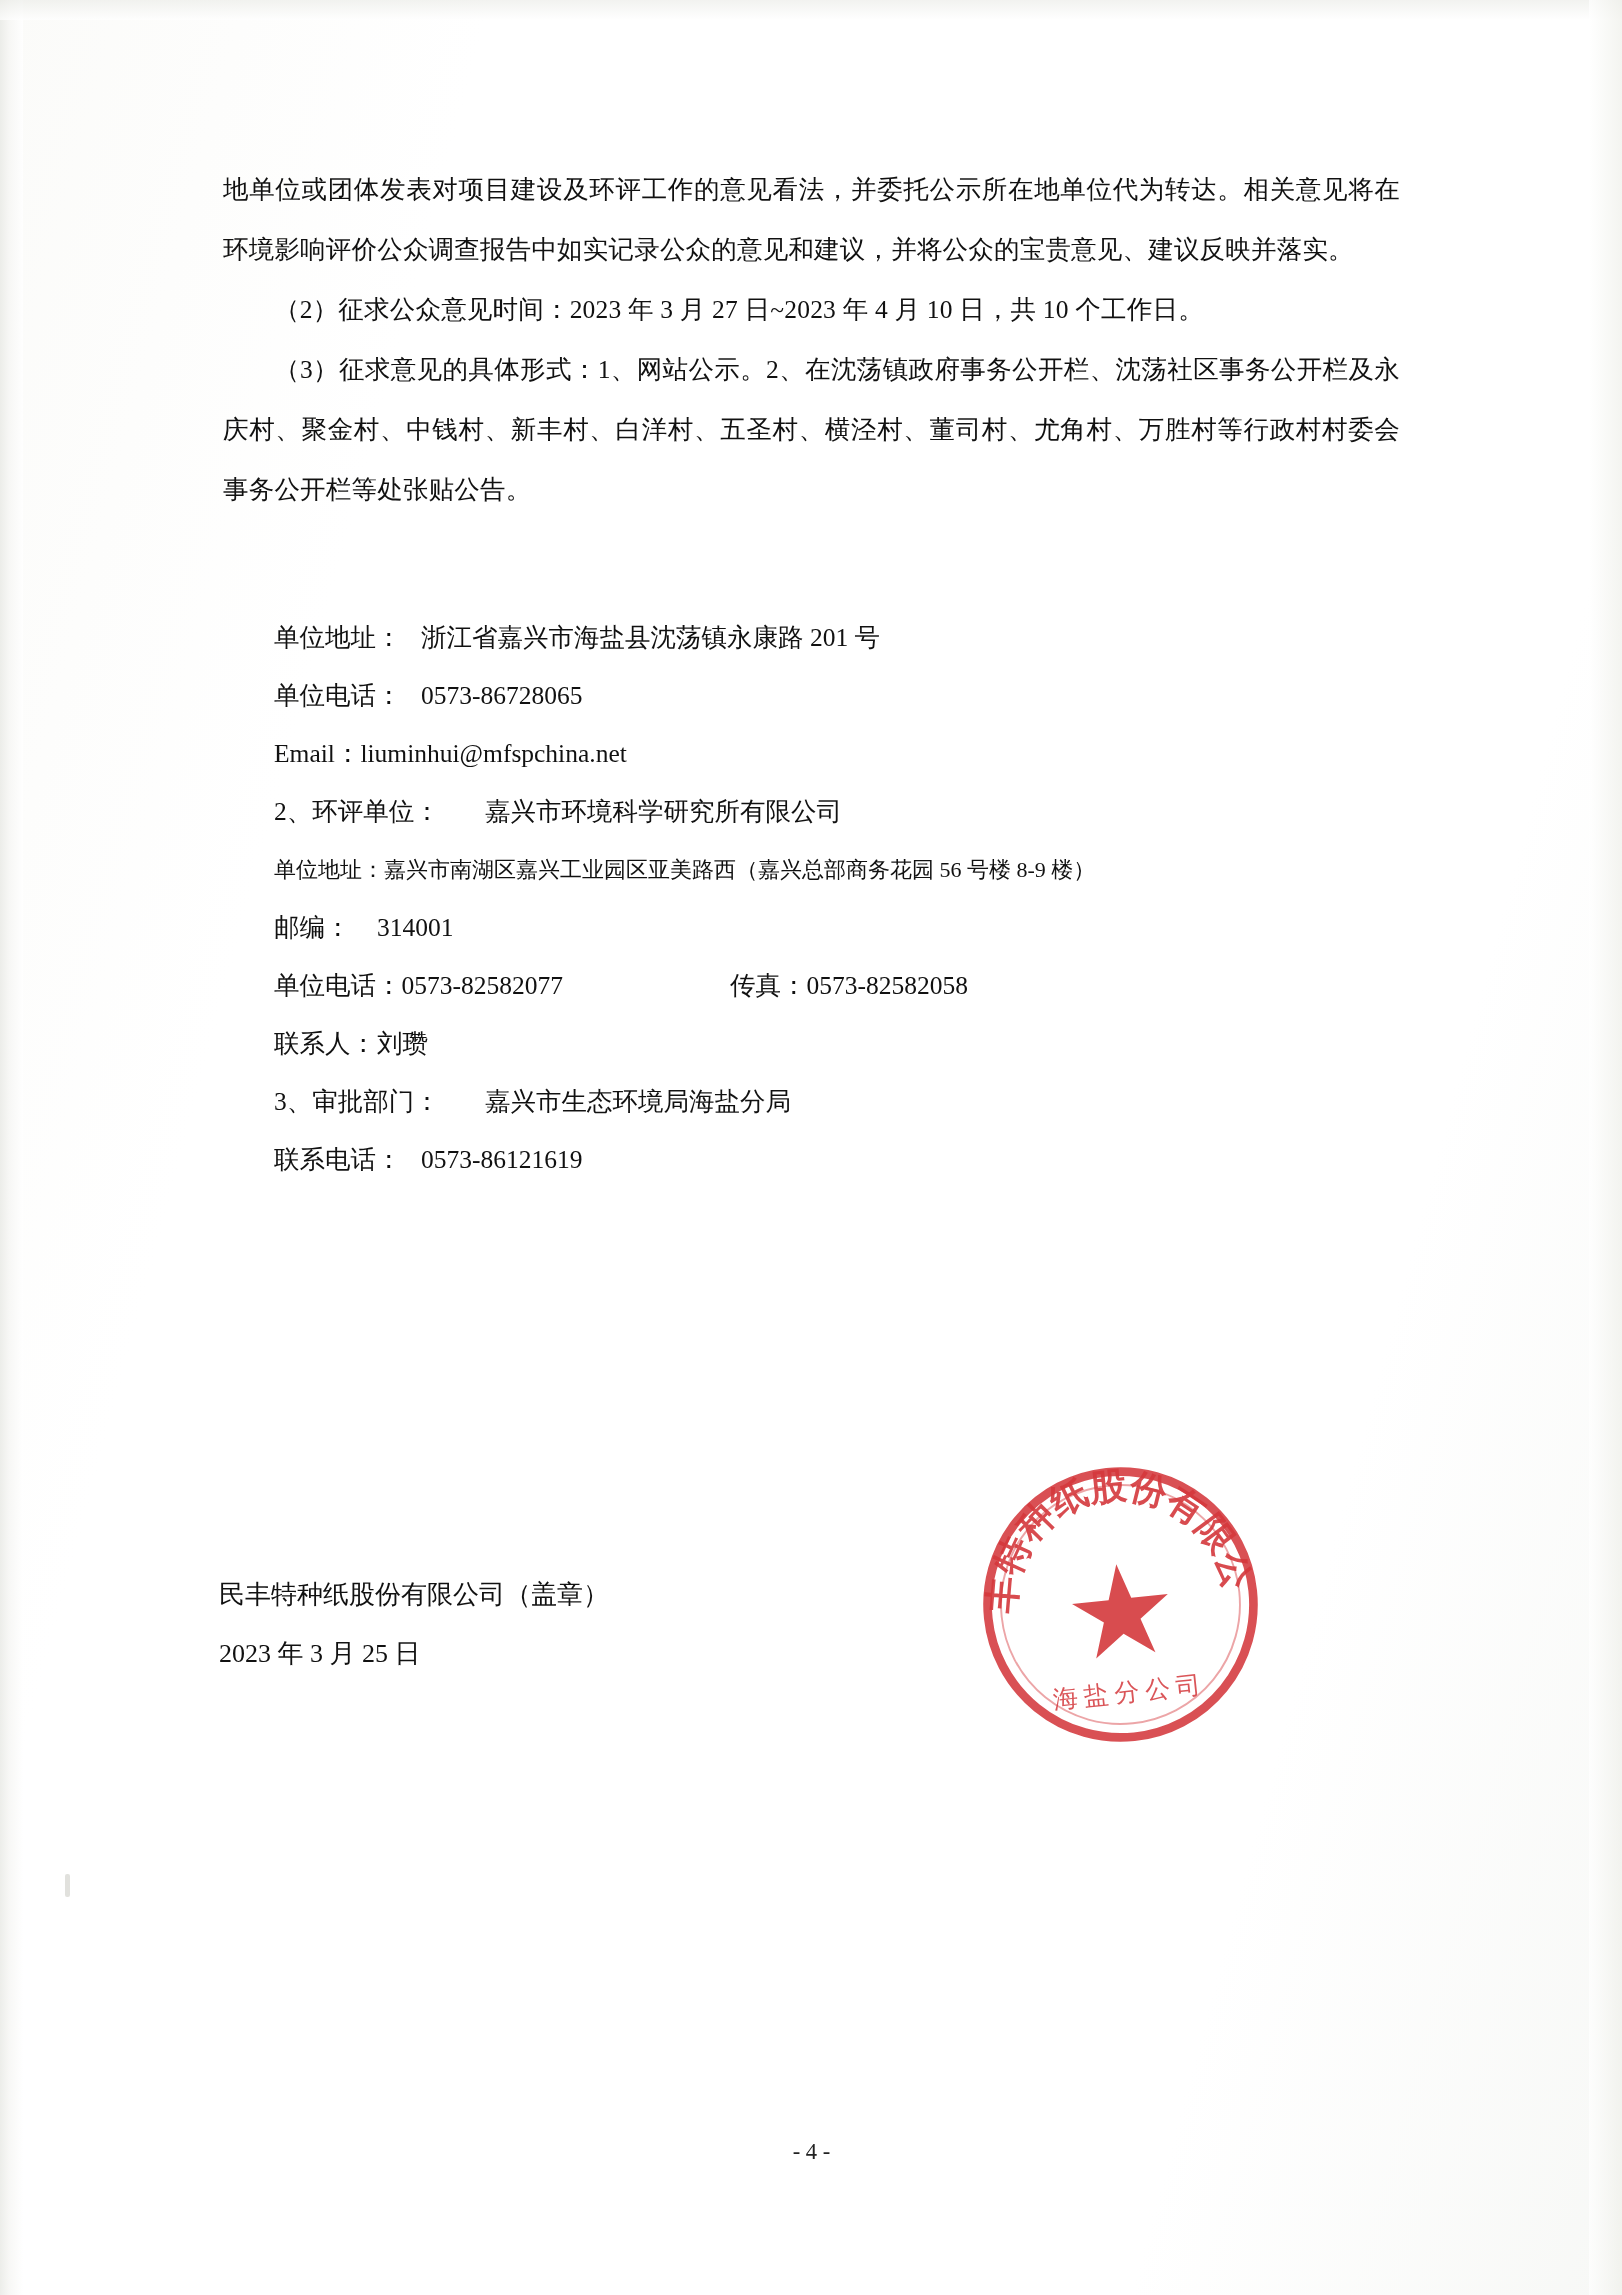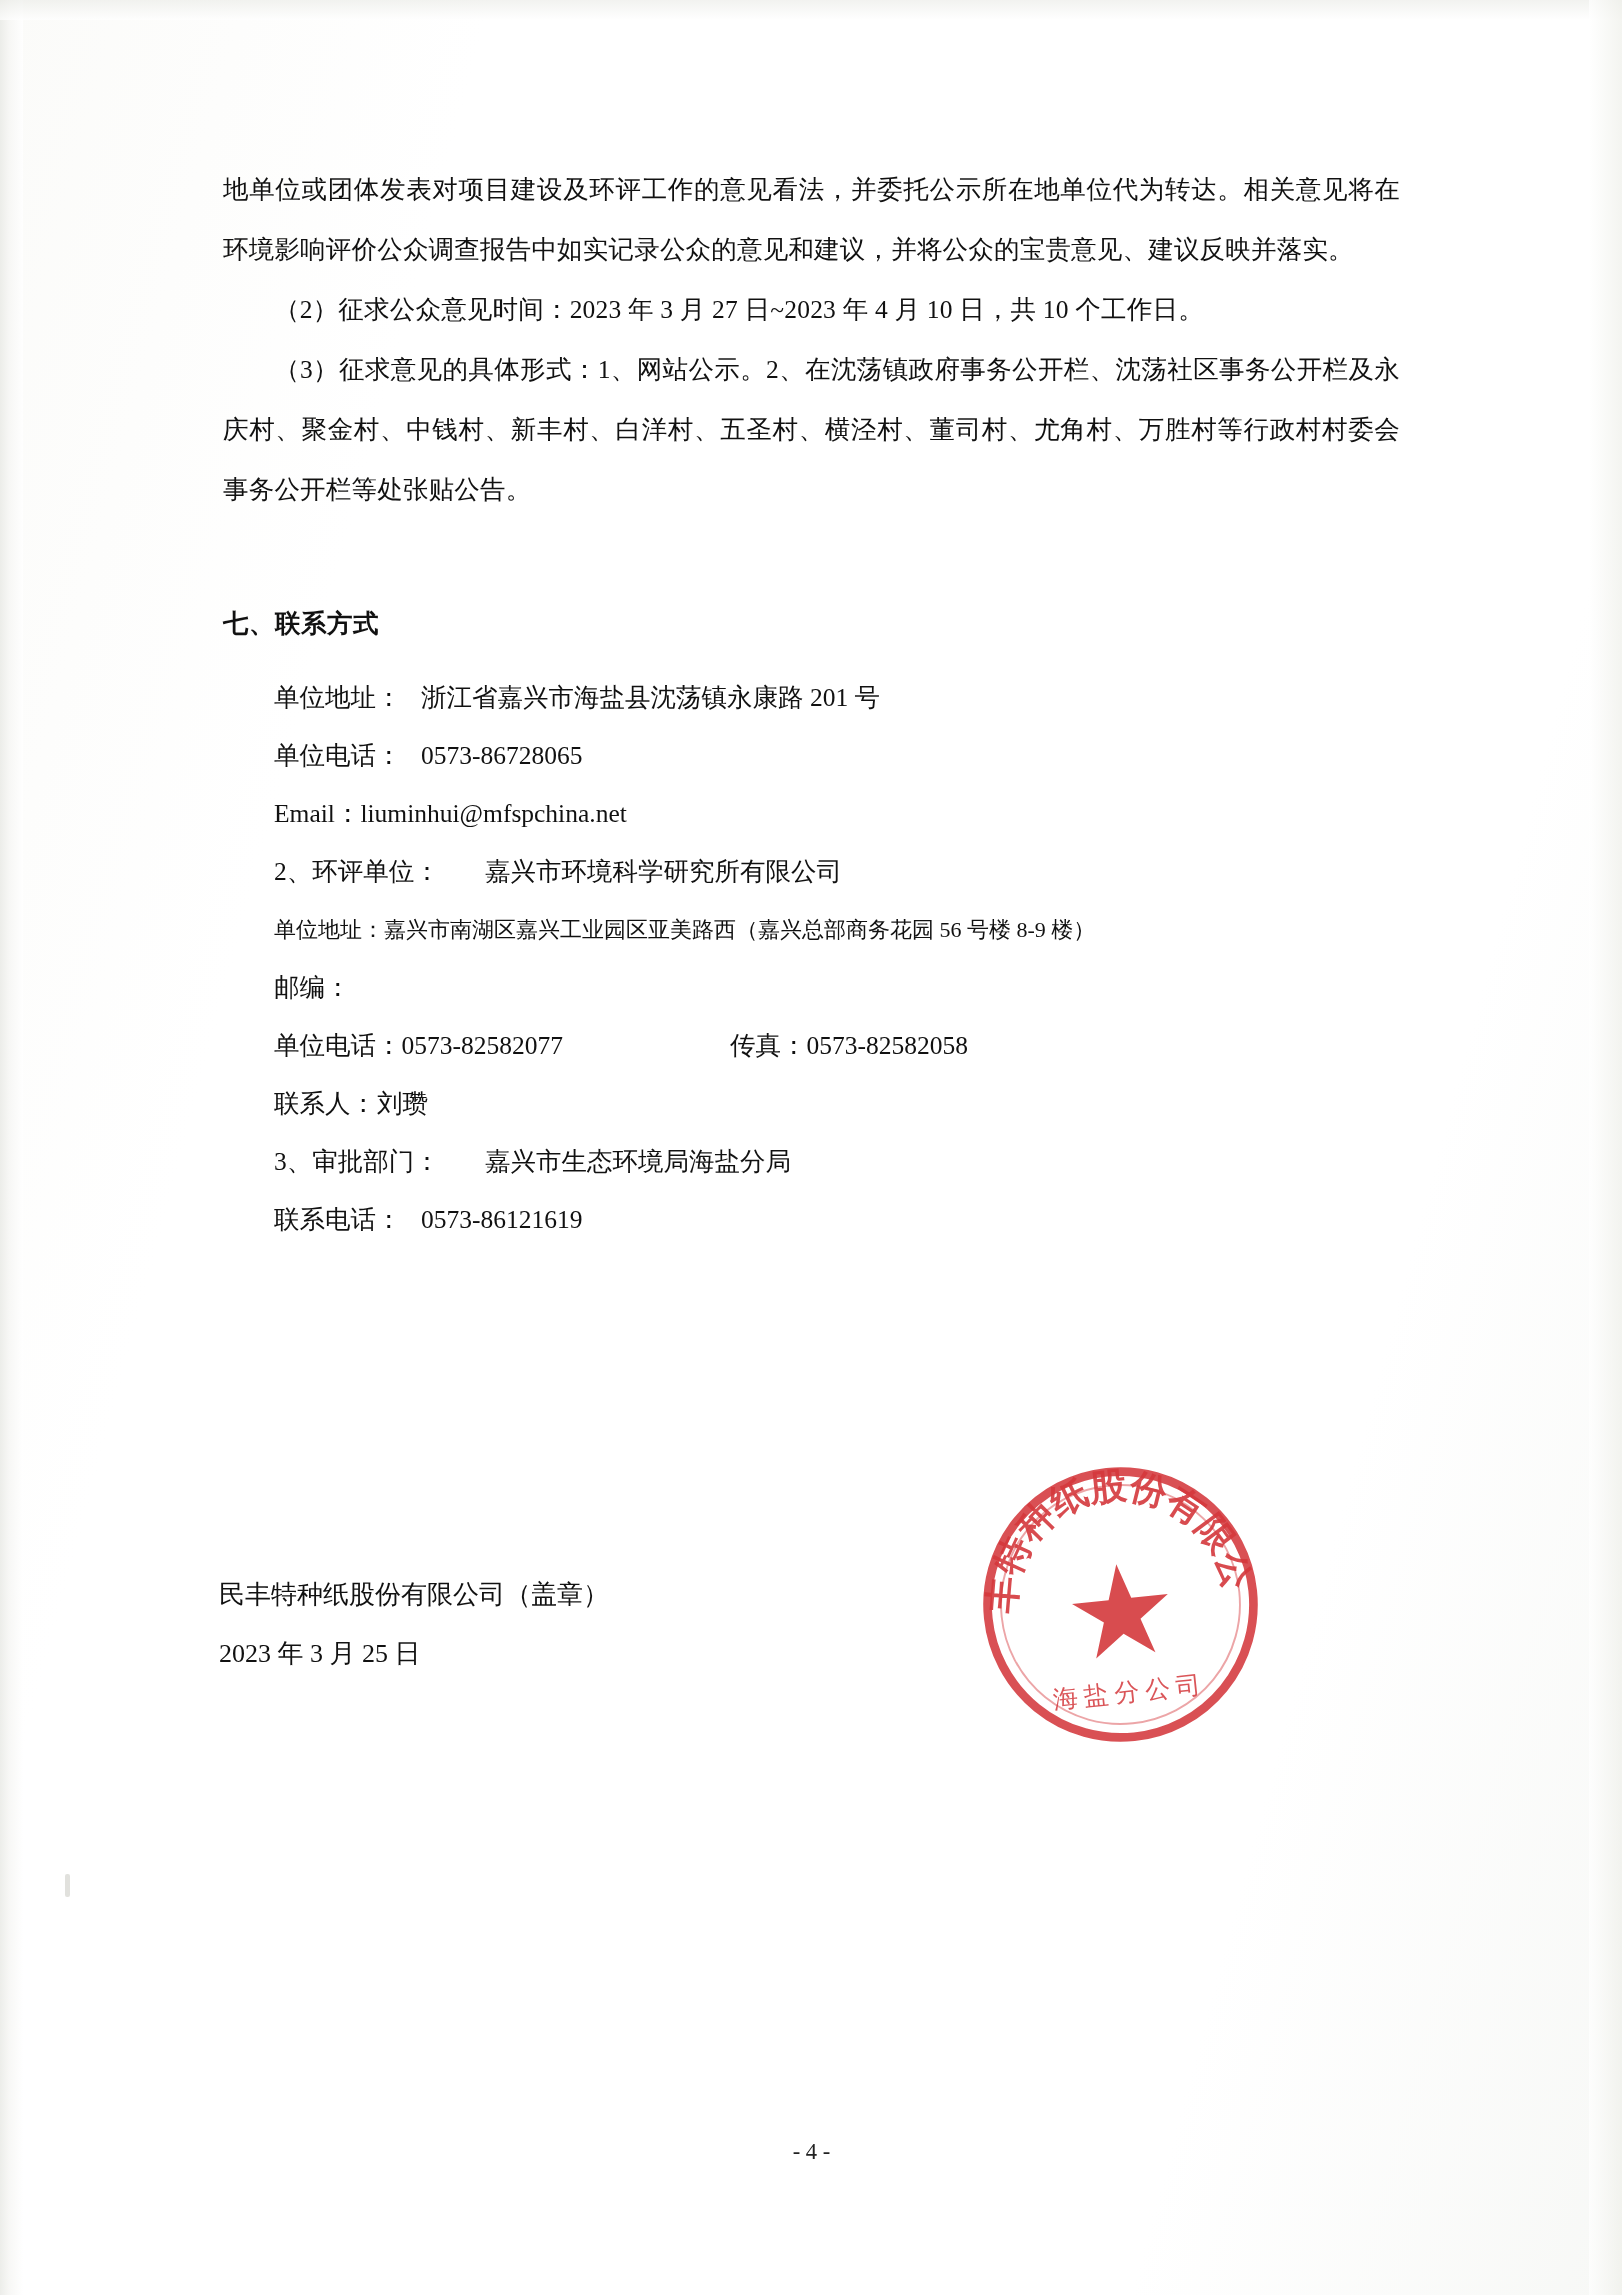--- a/index.html
+++ b/index.html
@@ -145,21 +145,20 @@
   <div class="content">
 
     <p>地单位或团体发表对项目建设及环评工作的意见看法，并委托公示所在地单位代为转达。相关意见将在环境影响评价公众调查报告中如实记录公众的意见和建议，并将公众的宝贵意见、建议反映并落实。</p>
 
     <p class="indent">（2）征求公众意见时间：2023 年 3 月 27 日~2023 年 4 月 10 日，共 10 个工作日。</p>
 
     <p class="indent">（3）征求意见的具体形式：1、网站公示。2、在沈荡镇政府事务公开栏、沈荡社区事务公开栏及永庆村、聚金村、中钱村、新丰村、白洋村、五圣村、横泾村、董司村、尤角村、万胜村等行政村村委会事务公开栏等处张贴公告。</p>
 
     <div class="spacer-lg"></div>
 
-    <h2 class="section">七、联系方式</h2>
 
     <div class="spacer-md"></div>
 
 
     <div class="two-col">
       <span class="a" style="width:147px; flex:0 0 147px;">单位地址：</span>
       <span class="b">浙江省嘉兴市海盐县沈荡镇永康路 201 号</span>
     </div>
 
     <div class="two-col">
@@ -175,20 +174,21 @@
       <span class="a" style="width:211px; flex:0 0 211px;">2、环评单位：</span>
       <span class="b">嘉兴市环境科学研究所有限公司</span>
     </div>
 
     <div class="hang">
       <span class="cont"><span>单位地址：</span><span>嘉兴市南湖区嘉兴工业园区亚美路西（嘉兴总部商务花园 56 号楼 8-9 楼）</span></span>
     </div>
 
     <div class="two-col">
       <span class="a" style="width:103px; flex:0 0 103px;">邮编：</span>
+      <span class="b">314001</span>
     </div>
 
     <div class="two-col">
       <span class="a" style="width:456px; flex:0 0 456px;">单位电话：0573-82582077</span>
       <span class="b">传真：0573-82582058</span>
     </div>
 
     <div class="two-col">
       <span class="a" style="width:103px; flex:0 0 103px;">联系人：</span>
       <span class="b">刘瓒</span>

